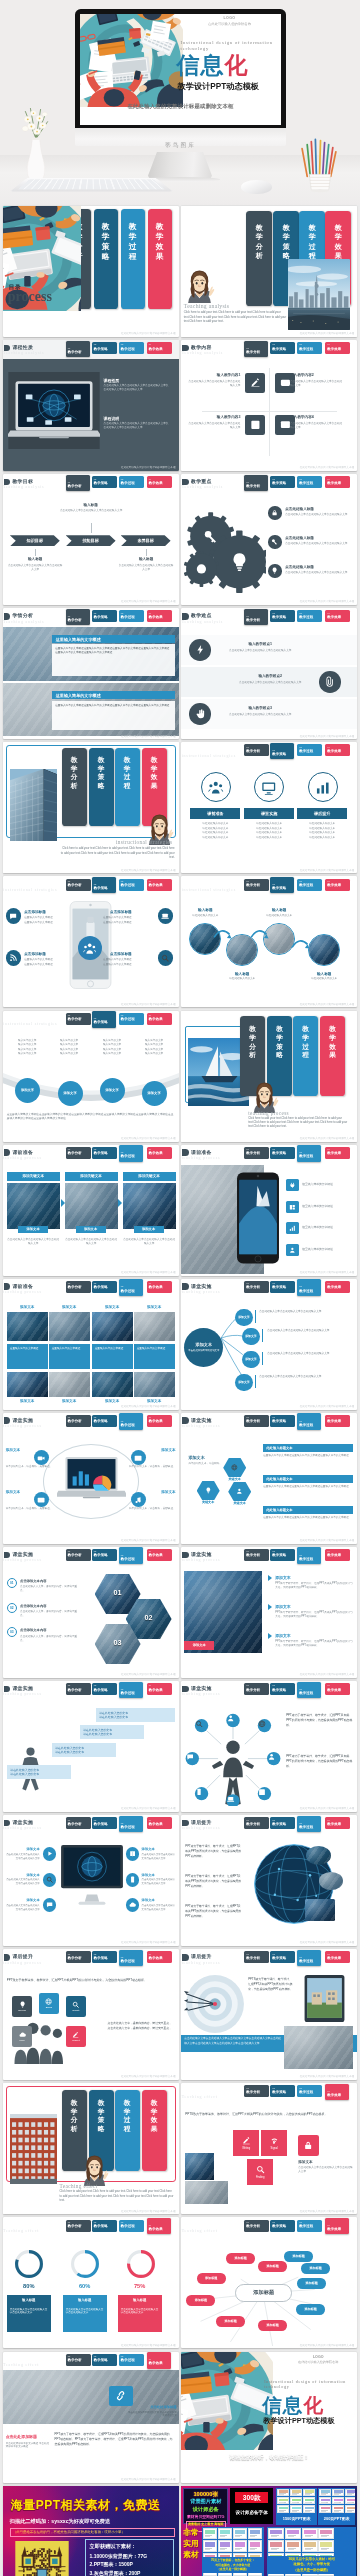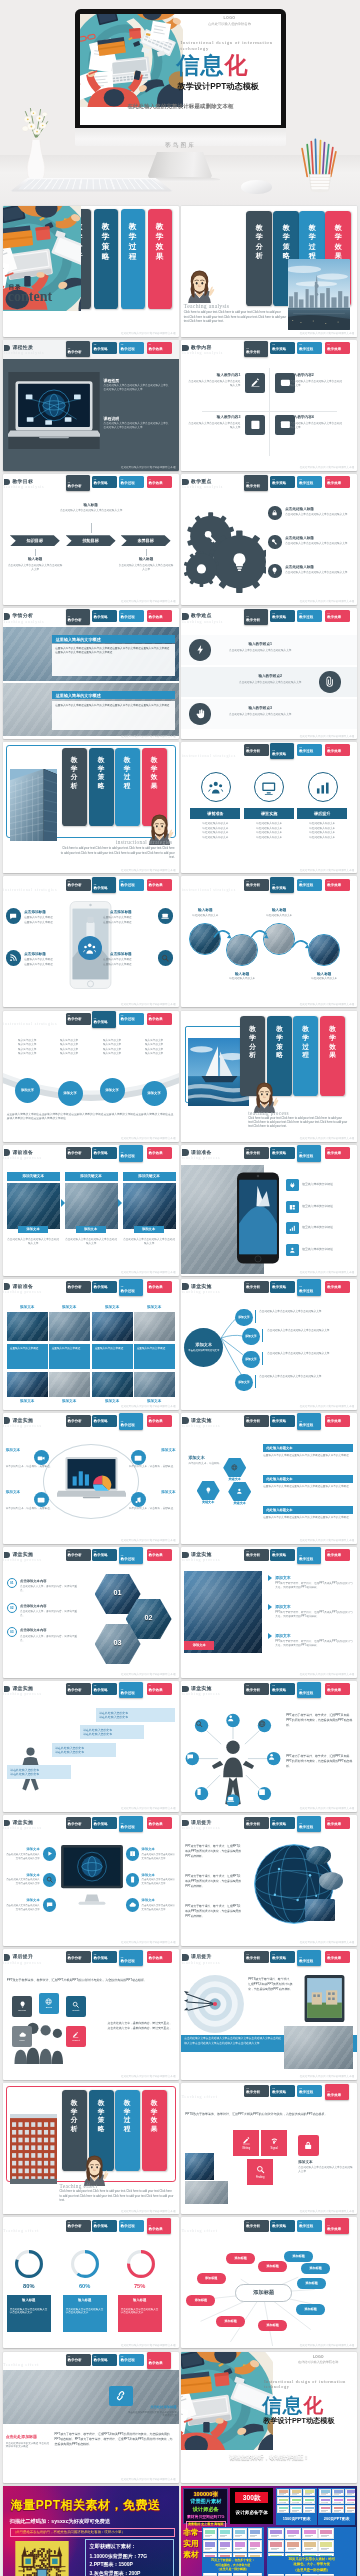--- a/index.html
+++ b/index.html
@@ -440,21 +440,21 @@
             <span>过</span>
             <span>程</span>
           </div>
           <div class="cb" style="left:145px;top:3.1px;width:24px;height:100px;background:#e8415f">
             <span>教</span>
             <span>学</span>
             <span>效</span>
             <span>果</span>
           </div>
           <div class="cov1-lab">目录</div>
-          <div class="cov1-lab2">content</div>
+          <div class="cov1-lab2">process</div>
           <div class="wmbot">在此处可以输入您的设计完整标题或删除文本框</div>
         </div>
         <div class="slide">
           <div style="position:absolute;inset:0;background:#fff"></div>
           <div class="cb" style="left:65px;top:4.6px;width:26px;height:95px;background:#3e4f5a;font-size:7px;line-height:9.3px;padding-top:12.4px">
             <span>教</span>
             <span>学</span>
             <span>分</span>
             <span>析</span>
           </div>

